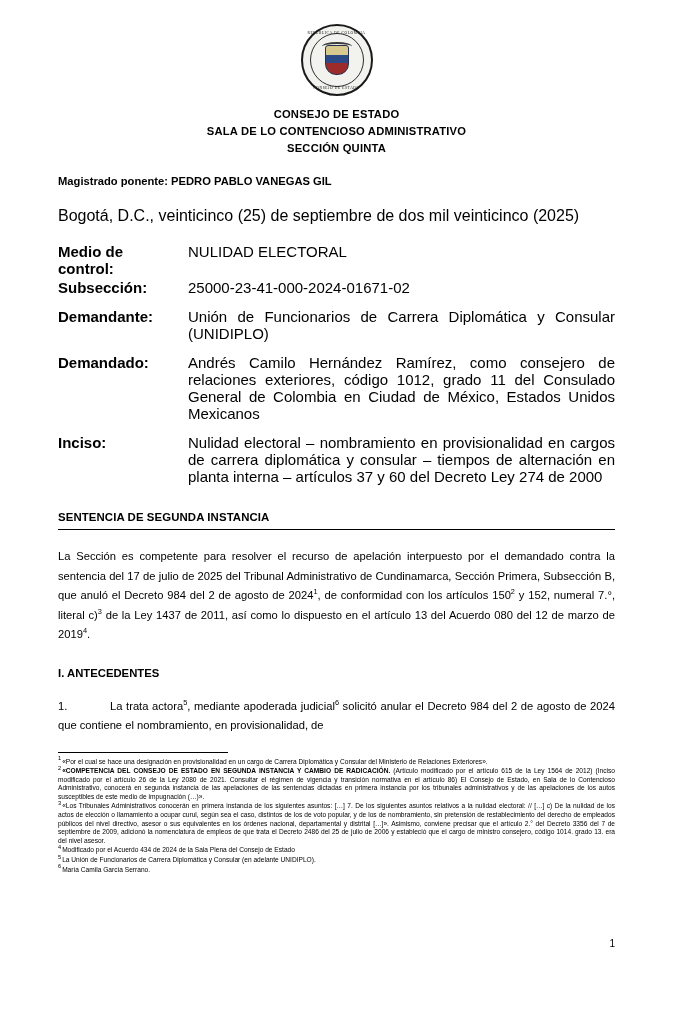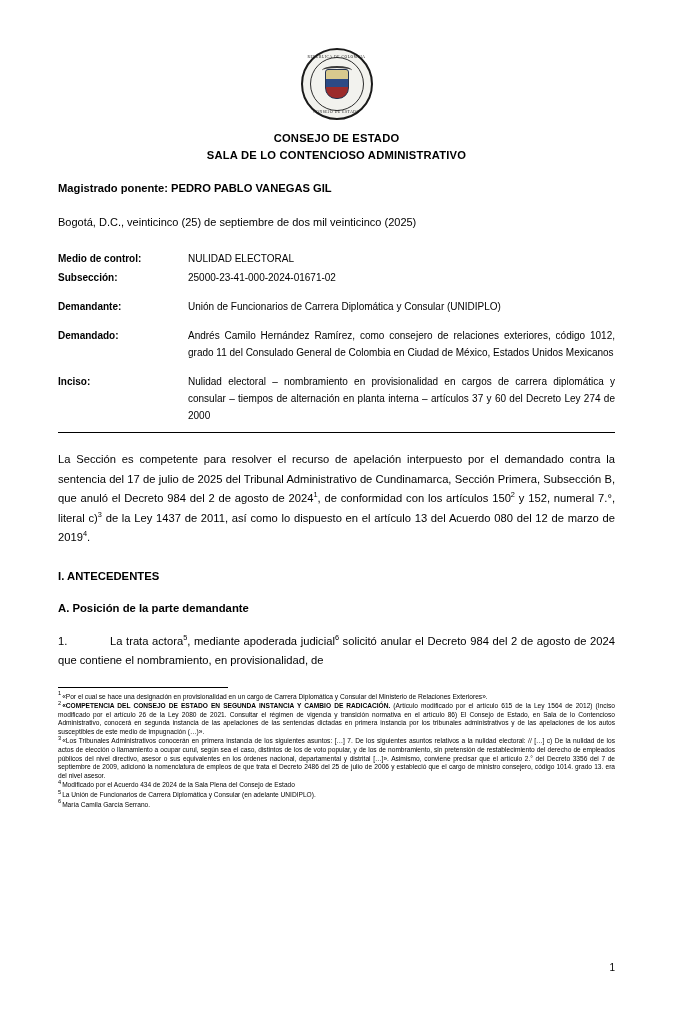--- a/index.html
+++ b/index.html
@@ -14,21 +14,20 @@
     color: #000000;
     position: relative;
     overflow: hidden;
   }
   .page {
     width: 673px;
     height: 971px;
     box-sizing: border-box;
     padding: 22px 58px 10px 58px;
     position: relative;
-    margin-top: 24px;
   }
 
   
   .seal-wrap {
     width: 100%;
     display: flex;
     justify-content: center;
     margin-top: 2px;
     margin-bottom: 10px;
   }
@@ -91,30 +90,30 @@
     letter-spacing: .2px;
   }
   .ponente {
     margin-top: 18px;
     font-size: 11.2px;
     font-weight: bold;
     text-align: left;
   }
   .city-line {
     margin-top: 20px;
-    font-size: 11px;
+    font-size: 16px;
     line-height: 17px;
   }
 
   
   .meta {
     margin-top: 19px;
     width: 100%;
     border-collapse: collapse;
-    font-size: 10px;
+    font-size: 15px;
     line-height: 17px;
   }
   .meta td {
     vertical-align: top;
     padding: 0 0 2px 0;
   }
   .meta td.lbl {
     width: 122px;
     font-weight: bold;
     padding-right: 8px;
@@ -207,20 +206,21 @@
       <div class="seal-top-text">REPUBLICA DE COLOMBIA</div>
       <div class="condor"></div>
       <div class="shield"></div>
       <div class="seal-bottom-text">CONSEJO DE ESTADO</div>
     </div>
   </div>
 
   <div class="center">
     <div class="hdr-line">CONSEJO DE ESTADO</div>
     <div class="hdr-line">SALA DE LO CONTENCIOSO ADMINISTRATIVO</div>
+    <div class="hdr-line">SECCIÓN QUINTA</div>
   </div>
 
   <div class="ponente">Magistrado ponente: PEDRO PABLO VANEGAS GIL</div>
 
   <div class="city-line">Bogotá, D.C., veinticinco (25) de septiembre de dos mil veinticinco (2025)</div>
 
   <table class="meta">
     <tbody>
         <tr>
       <td class="lbl">Medio de control:</td>
@@ -238,27 +238,27 @@
       <td class="lbl">Demandado:</td>
       <td class="val">Andrés Camilo Hernández Ramírez, como consejero de relaciones exteriores, código 1012, grado 11 del Consulado General de Colombia en Ciudad de México, Estados Unidos Mexicanos</td>
     </tr>
     <tr class="spaced">
       <td class="lbl">Inciso:</td>
       <td class="val">Nulidad electoral – nombramiento en provisionalidad en cargos de carrera diplomática y consular – tiempos de alternación en planta interna – artículos 37 y 60 del Decreto Ley 274 de 2000</td>
     </tr>
   </tbody>
     </table>
 
+  <div class="sent-title">SENTENCIA DE SEGUNDA INSTANCIA</div>
   <div class="rule"></div>
 
   <div class="para"><span>La Sección es competente para resolver el recurso de apelación interpuesto por el demandado contra la sentencia del 17 de julio de 2025 del Tribunal Administrativo de Cundinamarca, Sección Primera, Subsección B, que anuló el Decreto 984 del 2 de agosto de 2024</span><sup>1</sup><span>, de conformidad con los artículos 150</span><sup>2</sup><span> y 152, numeral 7.°, literal c)</span><sup>3</sup><span> de la Ley 1437 de 2011, así como lo dispuesto en el artículo 13 del Acuerdo 080 del 12 de marzo de 2019</span><sup>4</sup><span>.</span></div>
 
   <div class="roman">I. ANTECEDENTES</div>
 
-  <div class="sub">A. Posición de la parte demandante</div>
 
   <div class="num-para"><span class="num">1.</span><span>La trata actora</span><sup>5</sup><span>, mediante apoderada judicial</span><sup>6</sup><span> solicitó anular el Decreto 984 del 2 de agosto de 2024 que contiene el nombramiento, en provisionalidad, de</span></div>
 
   <div class="fn-rule"></div>
 
   <div class="footnotes">
     <div class="fn"><span class="fnum">1</span><span>«Por el cual se hace una designación en provisionalidad en un cargo de Carrera Diplomática y Consular del Ministerio de Relaciones Exteriores».</span></div>
     <div class="fn"><span class="fnum">2</span><b>«COMPETENCIA DEL CONSEJO DE ESTADO EN SEGUNDA INSTANCIA Y CAMBIO DE RADICACIÓN.</b><span> (Artículo modificado por el artículo 615 de la Ley 1564 de 2012) (Inciso modificado por el artículo 26 de la Ley 2080 de 2021. Consultar el régimen de vigencia y transición normativa en el artículo 86) El Consejo de Estado, en Sala de lo Contencioso Administrativo, conocerá en segunda instancia de las apelaciones de las sentencias dictadas en primera instancia por los tribunales administrativos y de las apelaciones de los autos susceptibles de este medio de impugnación (…)».</span></div>
     <div class="fn"><span class="fnum">3</span><span>«Los Tribunales Administrativos conocerán en primera instancia de los siguientes asuntos: […] 7. De los siguientes asuntos relativos a la nulidad electoral: // […] c) De la nulidad de los actos de elección o llamamiento a ocupar curul, según sea el caso, distintos de los de voto popular, y de los de nombramiento, sin pretensión de restablecimiento del derecho de empleados públicos del nivel directivo, asesor o sus equivalentes en los órdenes nacional, departamental y distrital […]». Asimismo, conviene precisar que el artículo 2.° del Decreto 3356 del 7 de septiembre de 2009, adicionó la nomenclatura de empleos de que trata el Decreto 2486 del 25 de julio de 2006 y estableció que el cargo de ministro consejero, código 1014. grado 13. era del nivel asesor.</span></div>
     <div class="fn"><span class="fnum">4</span><span>Modificado por el Acuerdo 434 de 2024 de la Sala Plena del Consejo de Estado</span></div>

